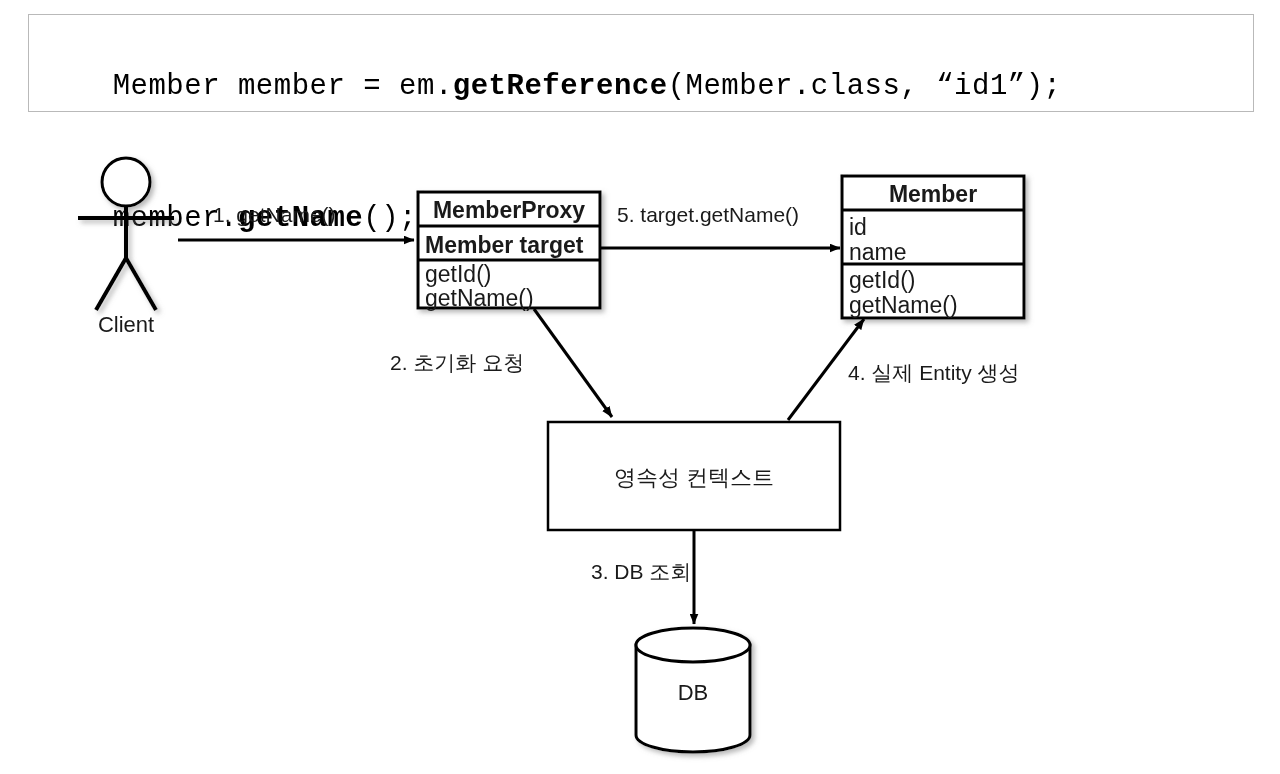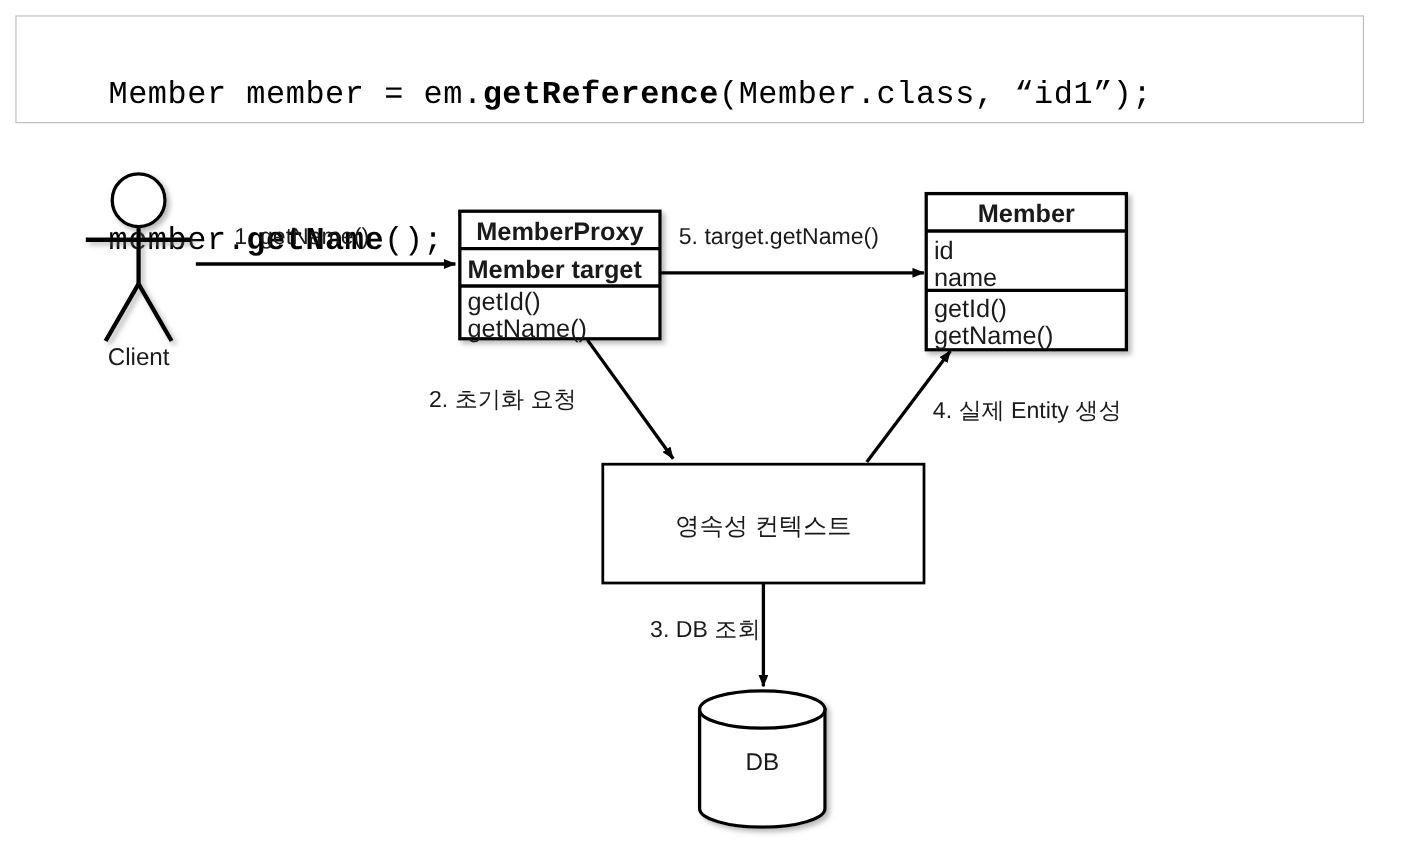--- a/index.html
+++ b/index.html
@@ -11,21 +11,21 @@
     width: 1280px;
     height: 774px;
     position: relative;
     font-family: "Liberation Sans", sans-serif;
     overflow: hidden;
   }
 
   
   #code-box {
     position: absolute;
-    left: 14px;
+    left: 28px;
     top: 14px;
     width: 1226px;
     height: 98px;
     box-sizing: border-box;
     border: 1px solid #b9b9b9;
     background: #ffffff;
     padding: 6px 10px 0 12px;
   }
   .code-line {
     font-family: "Liberation Mono", "DejaVu Sans Mono", monospace;

